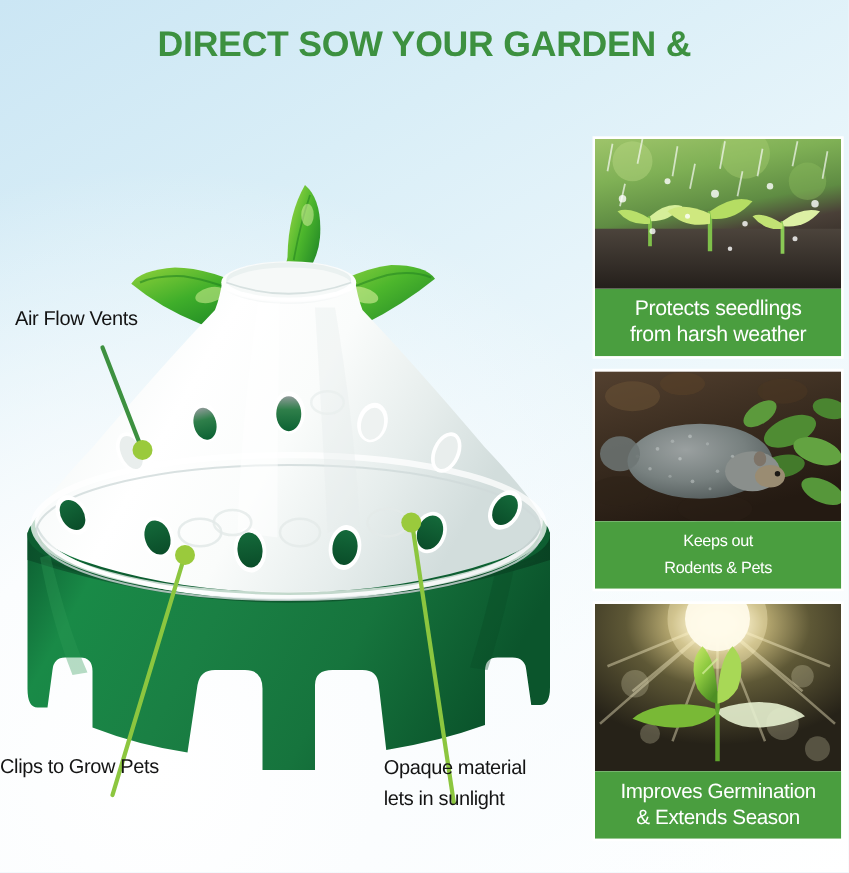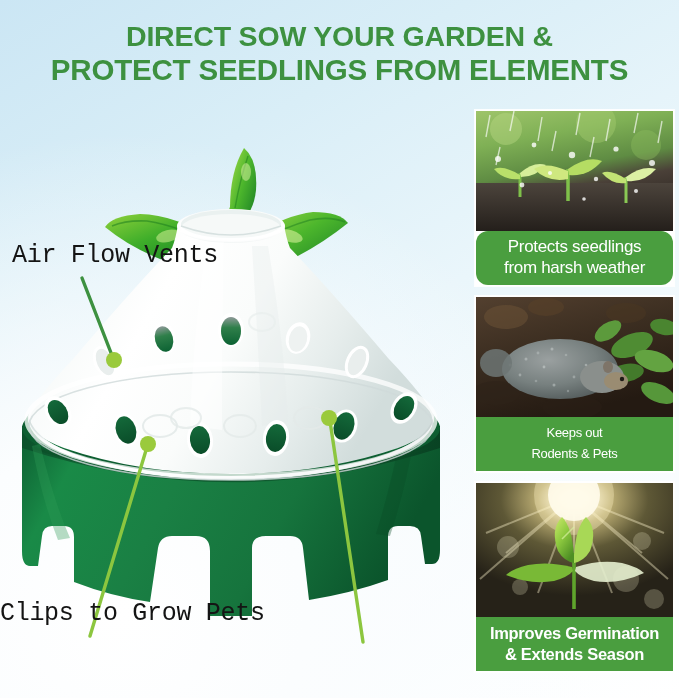--- a/index.html
+++ b/index.html
@@ -31,23 +31,23 @@
   .headline .l1{display:block;}
   .headline .l2{display:block;font-size:29.5px;}
 
   
   #product{position:absolute;left:0;top:96px;width:470px;height:560px;z-index:20;}
 
   
   .anno{
     position:absolute;
     color:#141414;
-    font-size:25px;
+    font-size:16px;
     line-height:25px;
-    font-family:Liberation Mono, monospace;
+    font-family:Liberation Sans, sans-serif;
     letter-spacing:-0.3px;
     z-index:45;
     white-space:pre-line;
   }
   #anno-vents{left:12px;top:243px;}
   #anno-clips{left:0px;top:601px;}
   #anno-opaque{left:307px;top:602px;}
 
   
   .panels{position:absolute;left:475px;top:110px;width:197px;z-index:30;}
@@ -63,31 +63,30 @@
     text-align:center;
     font-size:13px;line-height:20.5px;
     padding:6px 2px 7px;
     letter-spacing:-0.3px;
     white-space:pre-line;
     font-family:"Liberation Sans",sans-serif;
   }
   #panel-1 .photo{height:120px;}
   #panel-2 .photo{height:120px;}
   #panel-3 .photo{height:134px;}
-  #panel-1 .cap{font-size:17px;border-radius:12px;}
-  #panel-3 .cap{font-size:16.5px;font-weight:bold;}
+  #panel-1 .cap{font-size:17px;}
+  #panel-3 .cap{font-size:16.5px;}
 </style>
 </head>
 <body>
 
 <div id="stage">
 
   <div class="headline">
     <span class="l1">DIRECT SOW YOUR GARDEN &amp;</span>
-    <span class="l2">PROTECT SEEDLINGS FROM ELEMENTS</span>
   </div>
 
   <svg id="product" viewBox="0 0 470 560">
     <defs>
       <linearGradient id="domeG" x1="0" y1="0" x2="1" y2="0.35">
         <stop offset="0%" stop-color="#dfe7e6"></stop>
         <stop offset="14%" stop-color="#f4f8f7"></stop>
         <stop offset="38%" stop-color="#ffffff"></stop>
         <stop offset="60%" stop-color="#fafcfb"></stop>
         <stop offset="82%" stop-color="#e6edec"></stop>
@@ -262,20 +261,22 @@
 
       <line x1="363" y1="546" x2="330" y2="325" stroke="#8cc63f" stroke-width="3.4" stroke-linecap="round"></line>
       <circle cx="329" cy="322" r="8" fill="#9aca3c"></circle>
     </g>
   </svg>
 
   <div class="anno" id="anno-vents">Air Flow Vents</div>
 
   <div class="anno" id="anno-clips">Clips to Grow Pets</div>
 
+  <div class="anno" id="anno-opaque">Opaque material
+lets in sunlight</div>
 
   <div class="panels">
 
     <div class="panel" id="panel-1">
       <div class="photo">
         <svg viewBox="0 0 197 120" width="197" height="120" preserveAspectRatio="none">
           <defs>
             <linearGradient id="p1bg" x1="0" y1="0" x2="0.3" y2="1">
               <stop offset="0%" stop-color="#9ec46a"></stop>
               <stop offset="28%" stop-color="#7fb055"></stop>

